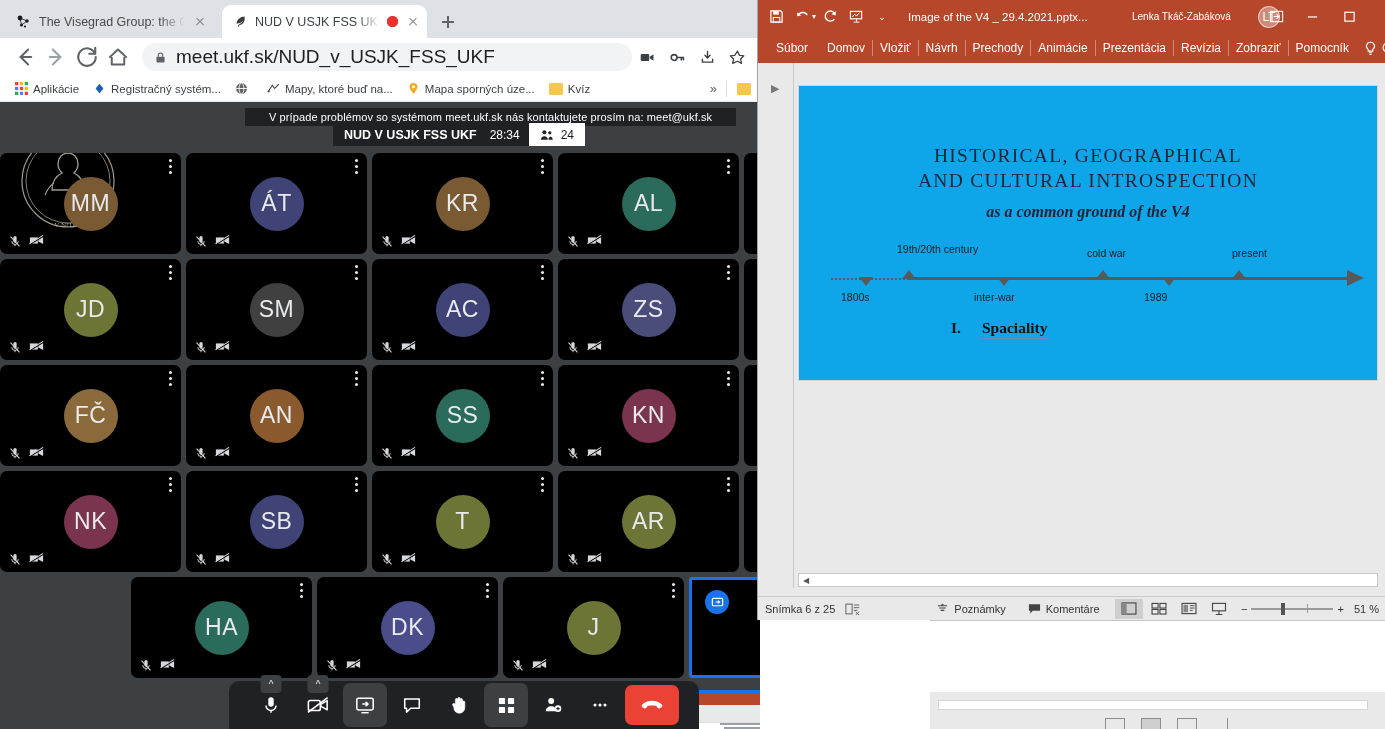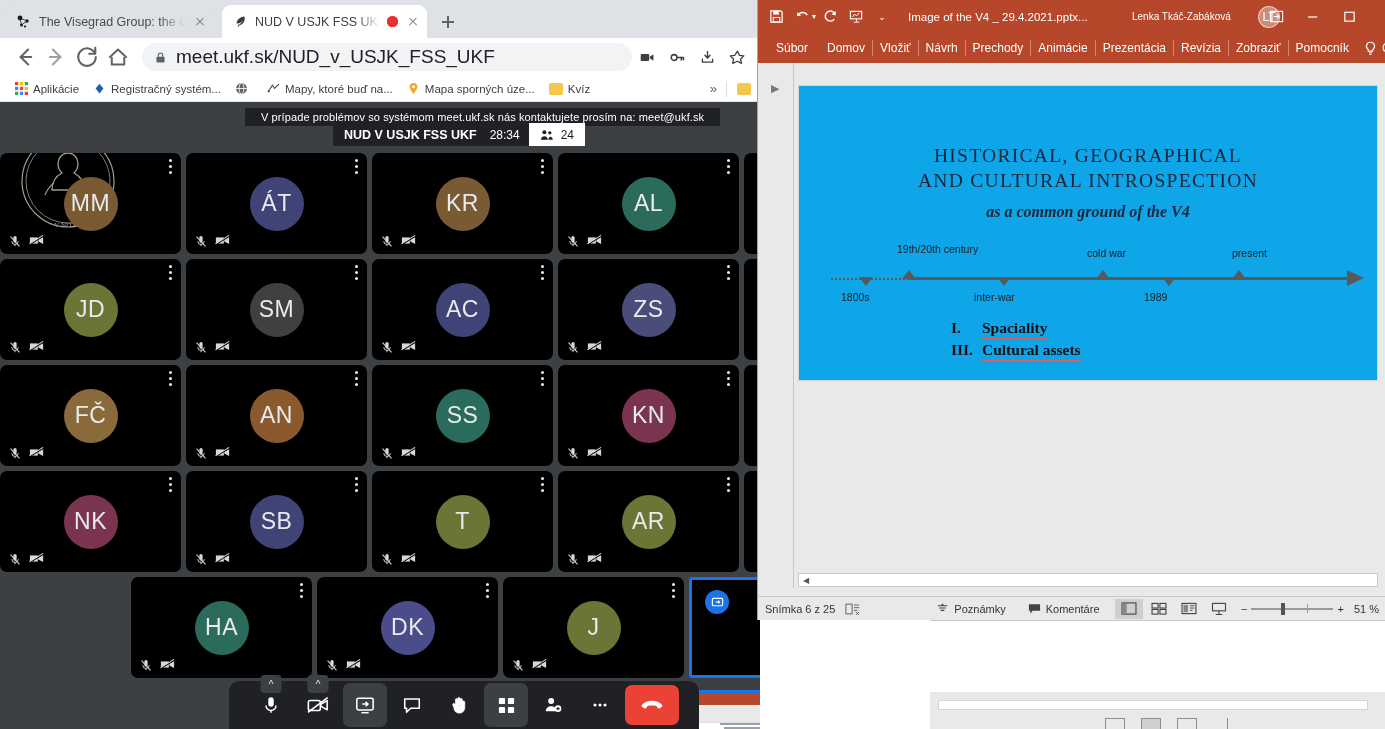--- a/index.html
+++ b/index.html
@@ -45,21 +45,21 @@
     white-space:nowrap; }
   .bm-ico { width:13px; height:13px; position:relative; flex:0 0 13px; }
   .bm-more { margin-left:auto; font-size:13px; color:#5f6368; padding:0 7px; }
   .bm-sep { width:1px; height:16px; background:#dadce0; }
   .bm-folder { width:14px;height:12px;background:#f5c84c;border-radius:1.5px; }
 
   
   .meet { position:absolute; left:0; top:102px; width:760px; height:627px;
     background:#3c4043; overflow:hidden; }
   .banner { position:absolute; left:245px; top:6px; background:#202124; color:#fff;
-    font-size:11px; padding:3px 16px; white-space:nowrap; letter-spacing:.1px; }
+    font-size:11px; padding:3px 24px; white-space:nowrap; letter-spacing:.1px; }
   .meetinfo { position:absolute; left:333px; top:21px; height:23px; display:flex;
     align-items:stretch; }
   .meetinfo .name { background:#202124; color:#fff; font-size:12.5px; font-weight:bold;
     display:flex; align-items:center; padding:0 11px; }
   .meetinfo .time { background:#202124; color:#fff; font-size:12px;
     display:flex; align-items:center; padding:0 9px 0 2px; }
   .meetinfo .cnt { background:#fff; color:#202124; font-size:12px;
     display:flex; align-items:center; gap:7px; padding:0 11px; }
 
   .grid { position:absolute; left:0; top:51px; width:760px; }
@@ -1139,24 +1139,20 @@
           <span class="tl-lbl" style="left:42px;top:52px">1800s</span>
           <span class="tl-lbl" style="left:175px;top:52px">inter-war</span>
           <span class="tl-lbl" style="left:345px;top:52px">1989</span>
         </div>
 
         <div class="bullets">
           <div class="bl">
             <span class="rn">I.</span>
             <span class="tx">Spaciality</span>
           </div>
-          <div class="bl">
-            <span class="rn">III.</span>
-            <span class="tx">Cultural assets</span>
-          </div>
         </div>
       </div>
 
       <div class="hscroll">
         <span class="hs-arrow">◀</span>
         <span class="hs-thumb"></span>
       </div>
 
       <div class="statusbar">
         <div class="sb-left">

